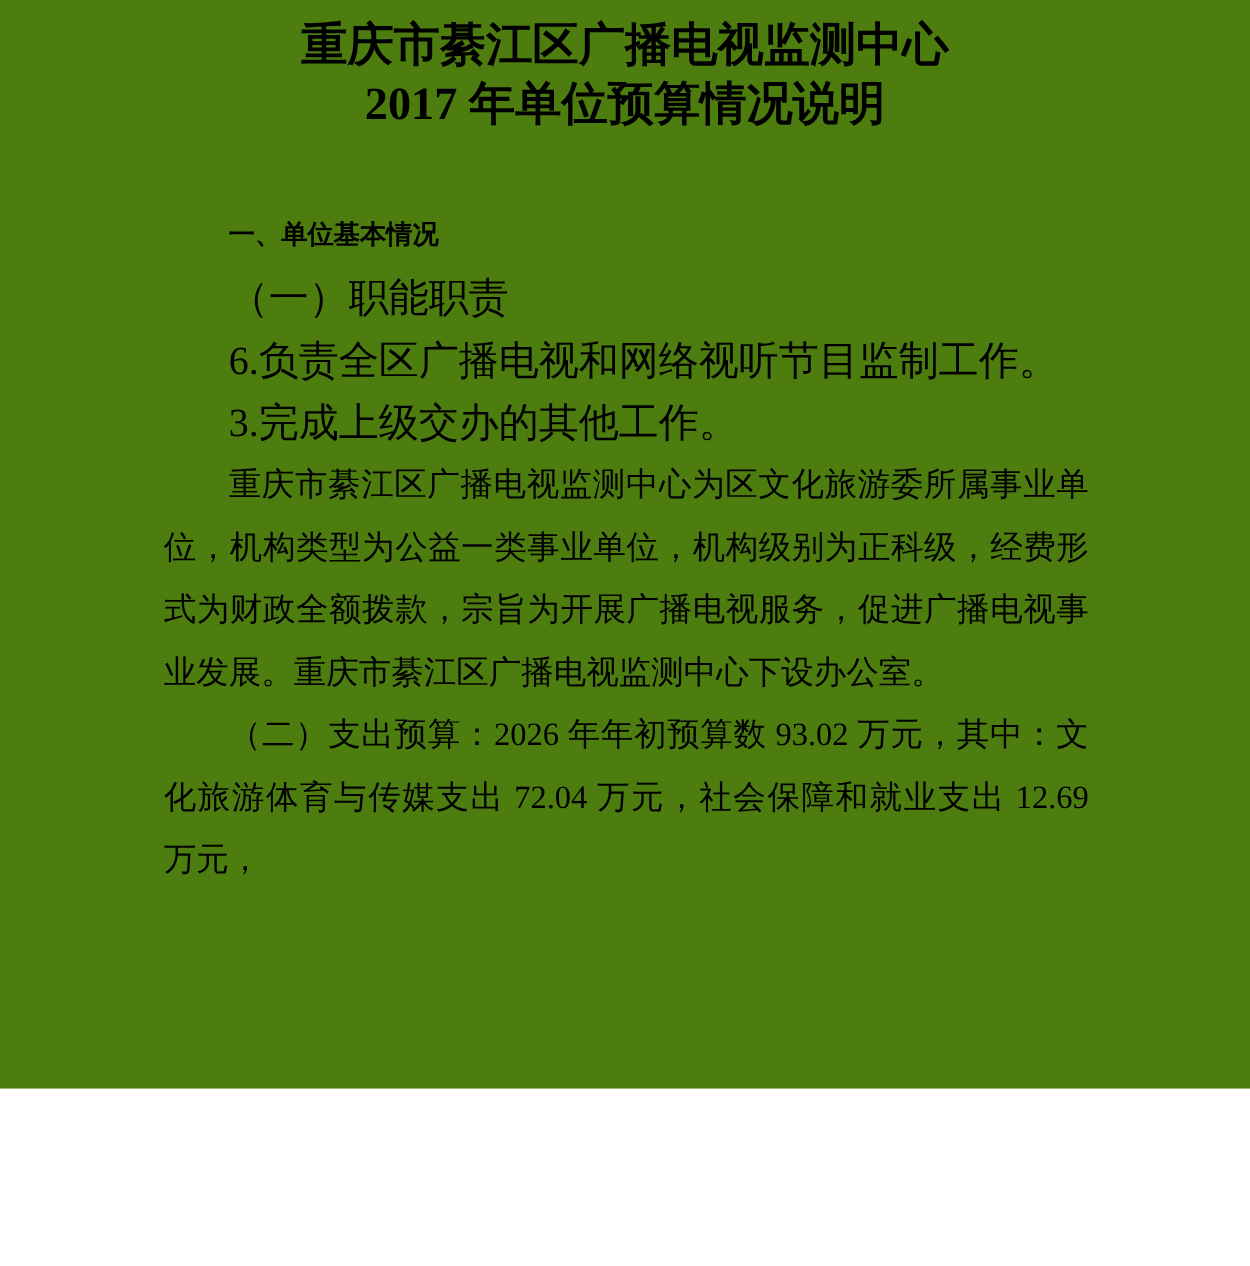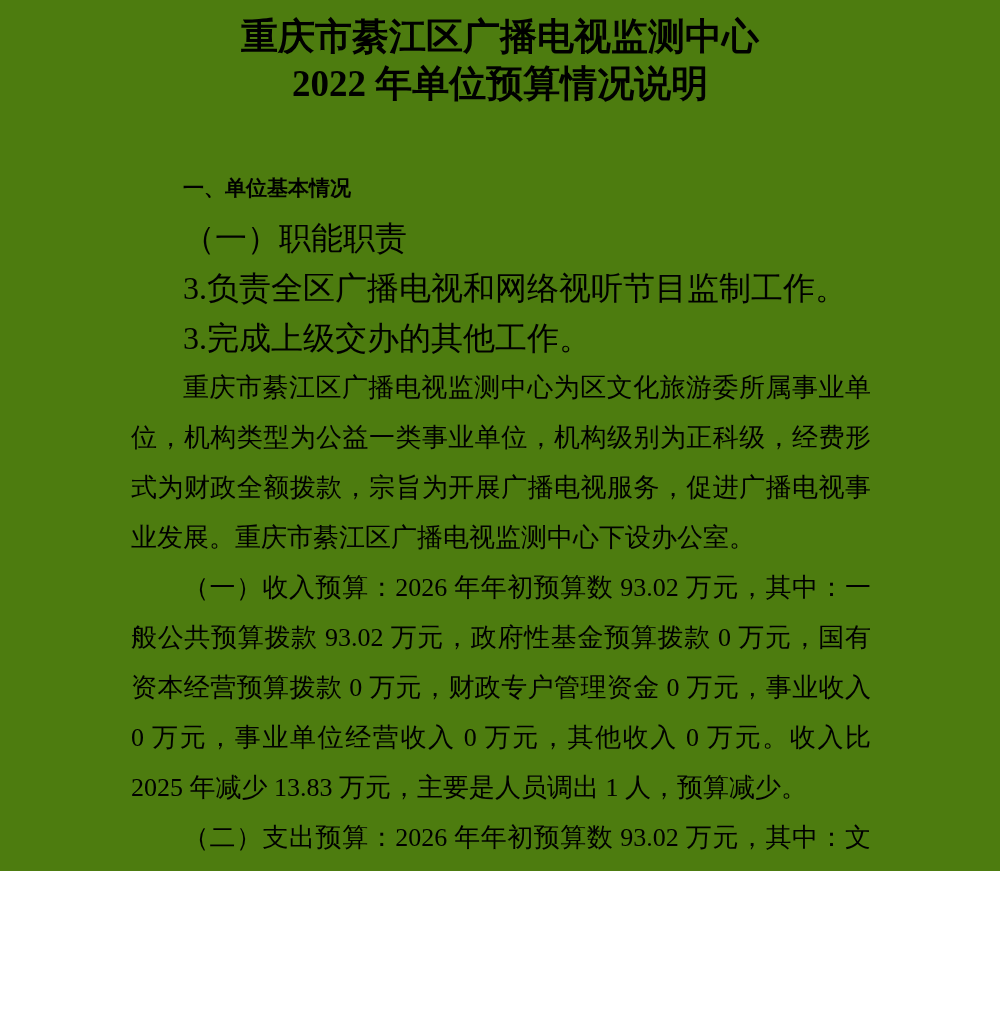--- a/index.html
+++ b/index.html
@@ -43,36 +43,35 @@
       text-indent: 52px;
     }
   </style>
 </head>
 <body>
 
 <div class="page">
 
   <header class="title-block">
     <div class="title-line">重庆市綦江区广播电视监测中心</div>
-    <div class="title-line">2022 年单位预算情况说明</div>
+    <div class="title-line">2017 年单位预算情况说明</div>
   </header>
 
   <main class="doc-body">
 
     <div class="section-heading">一、单位基本情况</div>
 
     <div class="subheading">（一）职能职责</div>
 
-    <div class="numbered-item">3.负责全区广播电视和网络视听节目监制工作。</div>
+    <div class="numbered-item">6.负责全区广播电视和网络视听节目监制工作。</div>
 
     <div class="numbered-item">3.完成上级交办的其他工作。</div>
 
 
     <p class="para">重庆市綦江区广播电视监测中心为区文化旅游委所属事业单位，机构类型为公益一类事业单位，机构级别为正科级，经费形式为财政全额拨款，宗旨为开展广播电视服务，促进广播电视事业发展。重庆市綦江区广播电视监测中心下设办公室。</p>
 
 
-    <p class="para">（一）收入预算：2026 年年初预算数 93.02 万元，其中：一般公共预算拨款 93.02 万元，政府性基金预算拨款 0 万元，国有资本经营预算拨款 0 万元，财政专户管理资金 0 万元，事业收入 0 万元，事业单位经营收入 0 万元，其他收入 0 万元。收入比 2025 年减少 13.83 万元，主要是人员调出 1 人，预算减少。</p>
 
     <p class="para">（二）支出预算：2026 年年初预算数 93.02 万元，其中：文化旅游体育与传媒支出 72.04 万元，社会保障和就业支出 12.69 万元，</p>
 
   </main>
 
 </div>
 
 </body></html>

